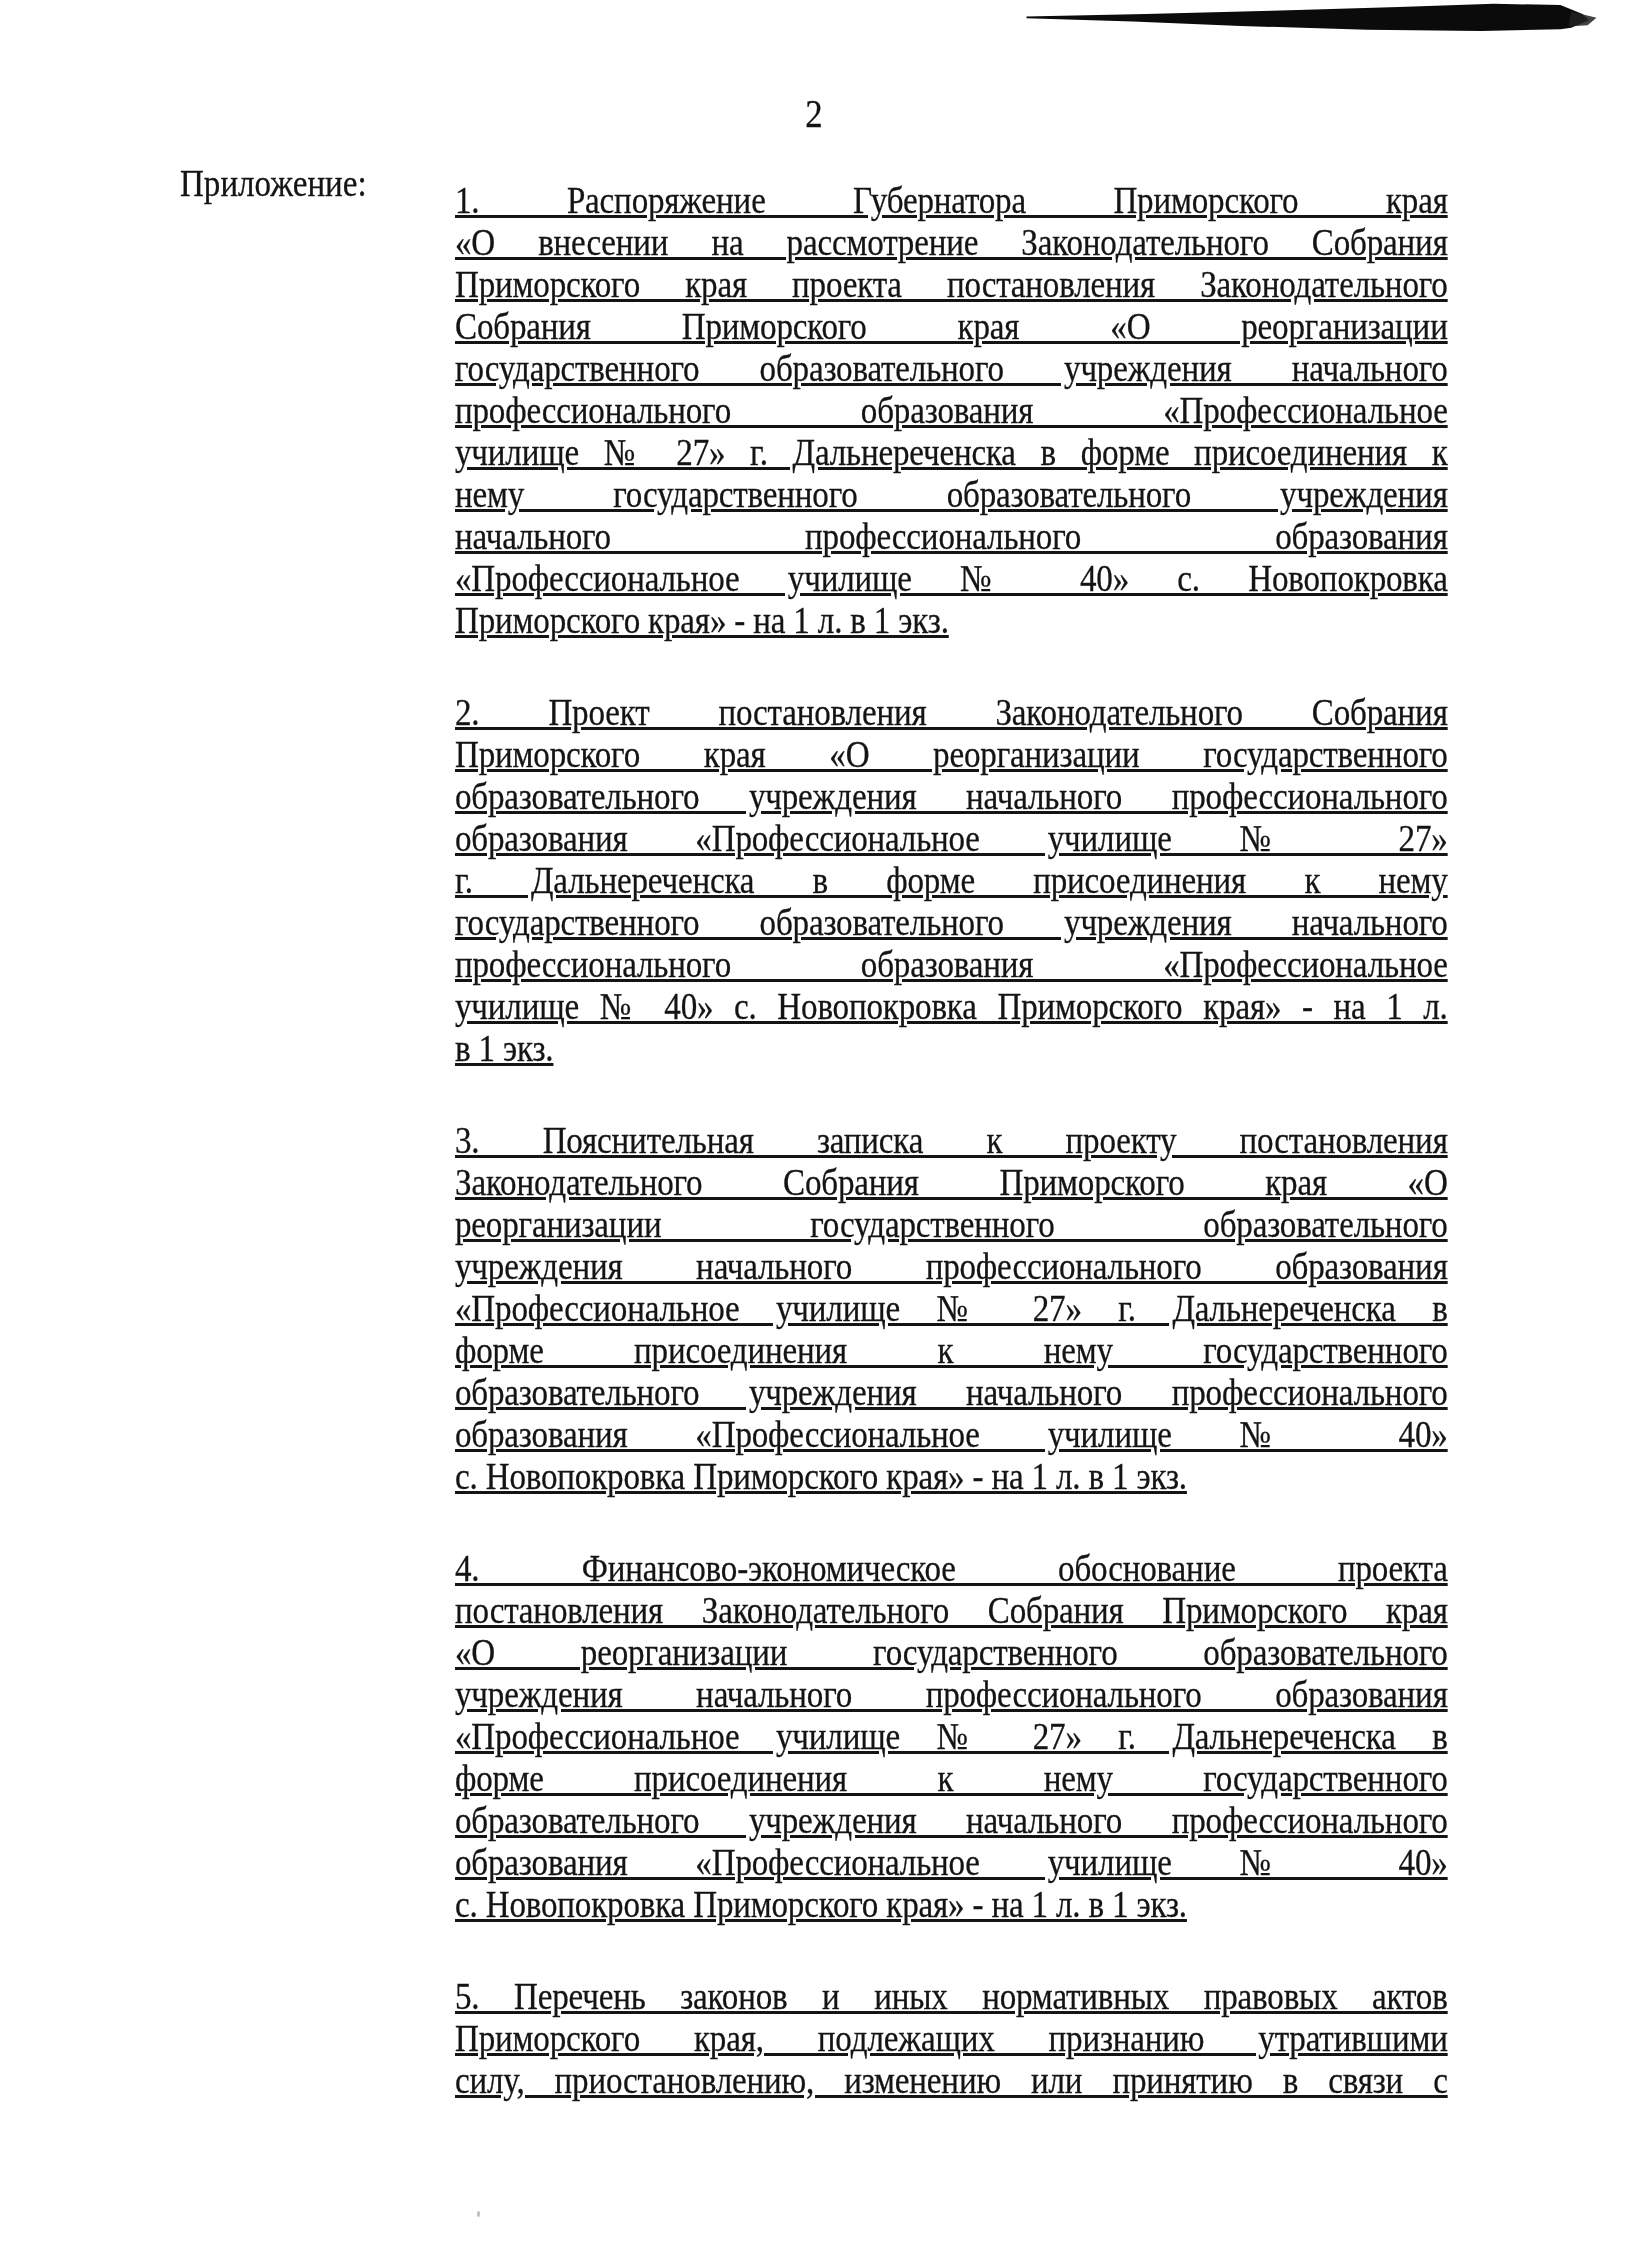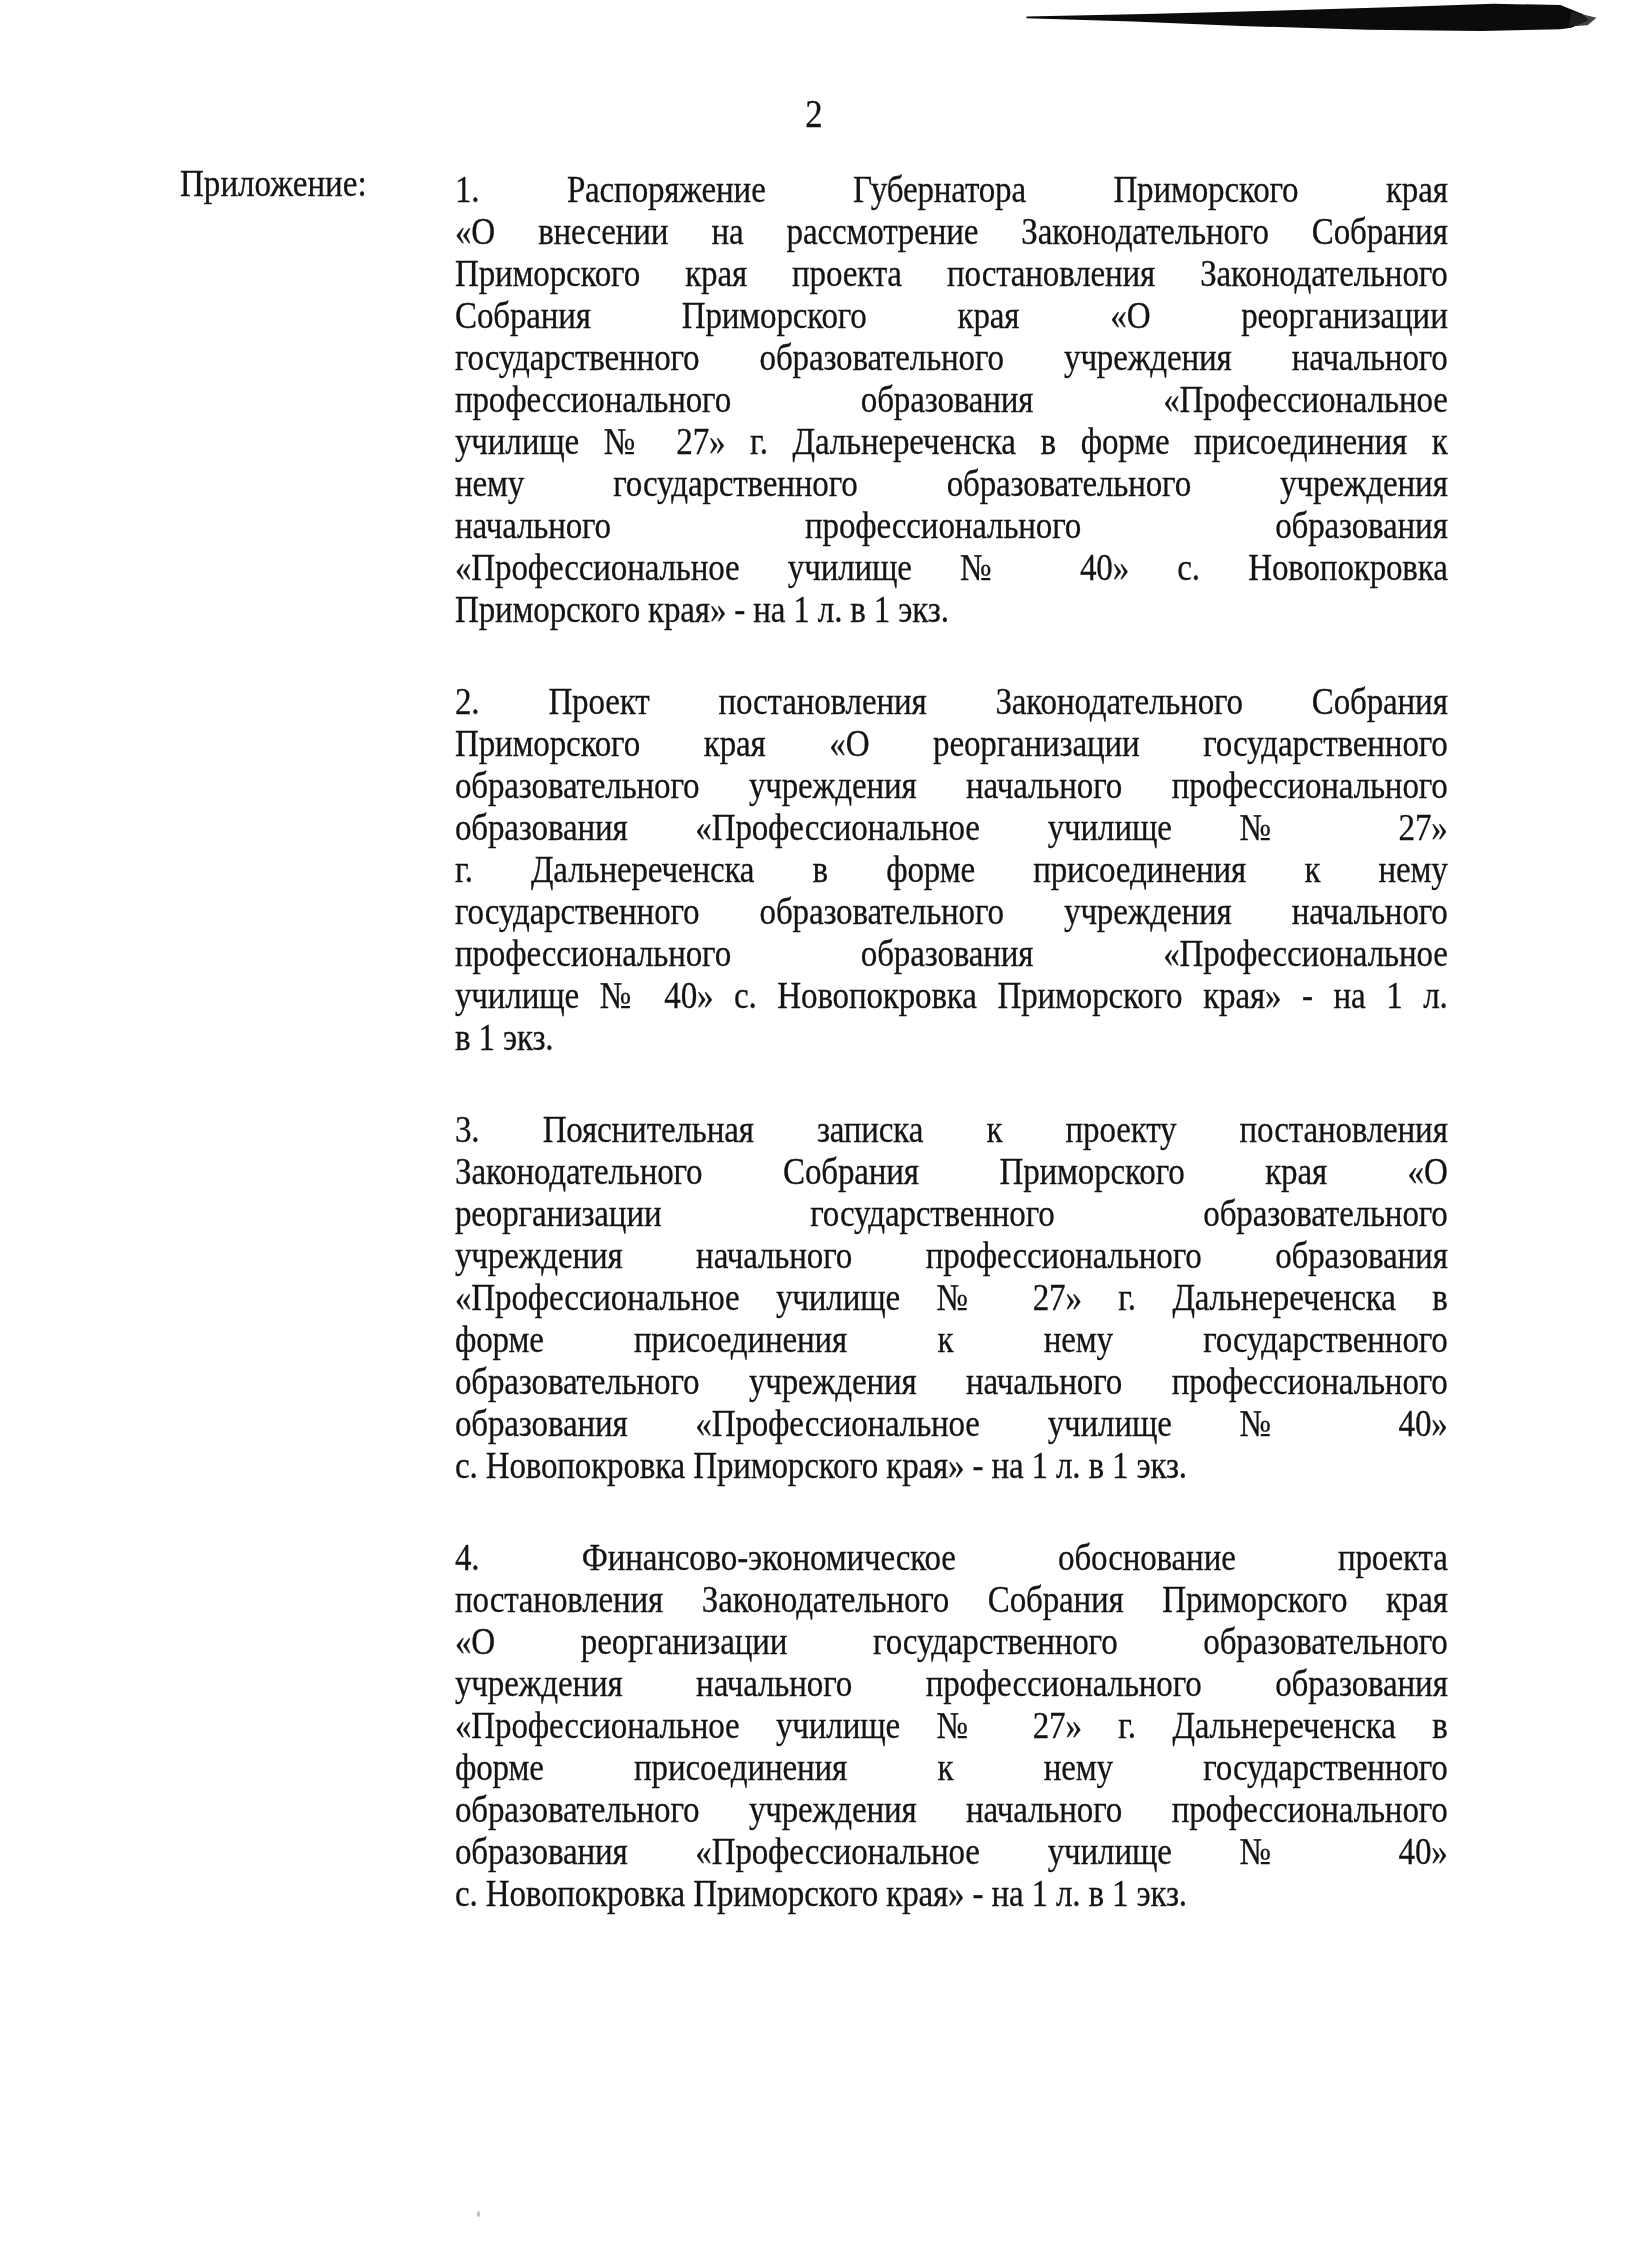--- a/index.html
+++ b/index.html
@@ -36,21 +36,21 @@
     transform: scaleX(0.87);
     transform-origin: 0 0;
     -webkit-text-stroke: 0.3px currentColor;
   }
 
   
   .attachments {
     position: absolute;
     left: 455px; top: 162px;
   }
-  .para { margin: 6px 0 50px 0; }
+  .para { margin: 17px 0 50px 0; text-decoration: underline; }
   .para:last-child { margin-bottom: 0; }
   .line {
     width: 1141px;                 
     transform: scaleX(0.87);
     transform-origin: 0 0;
     font-size: 38px;
     line-height: 42px;
     height: 42px;
     text-align: justify;
     text-align-last: justify;
@@ -127,18 +127,23 @@
         <div class="line">4.&nbsp;Финансово-экономическое обоснование проекта</div>
         <div class="line">постановления Законодательного Собрания Приморского края</div>
         <div class="line">«О реорганизации государственного образовательного</div>
         <div class="line">учреждения начального профессионального образования</div>
         <div class="line">«Профессиональное училище №&nbsp;27» г. Дальнереченска в</div>
         <div class="line">форме присоединения к нему государственного</div>
         <div class="line">образовательного учреждения начального профессионального</div>
         <div class="line">образования «Профессиональное училище №&nbsp;40»</div>
         <div class="line last">с. Новопокровка Приморского края» - на 1 л. в 1 экз.</div>
       </div>
+      <div class="para">
+        <div class="line">5.&nbsp;Перечень законов и иных нормативных правовых актов</div>
+        <div class="line">Приморского края, подлежащих признанию утратившими</div>
+        <div class="line">силу, приостановлению, изменению или принятию в связи с</div>
+      </div>
     </div>
 
   <div class="speck"></div>
 
 </div>
 
 
 </body></html>

